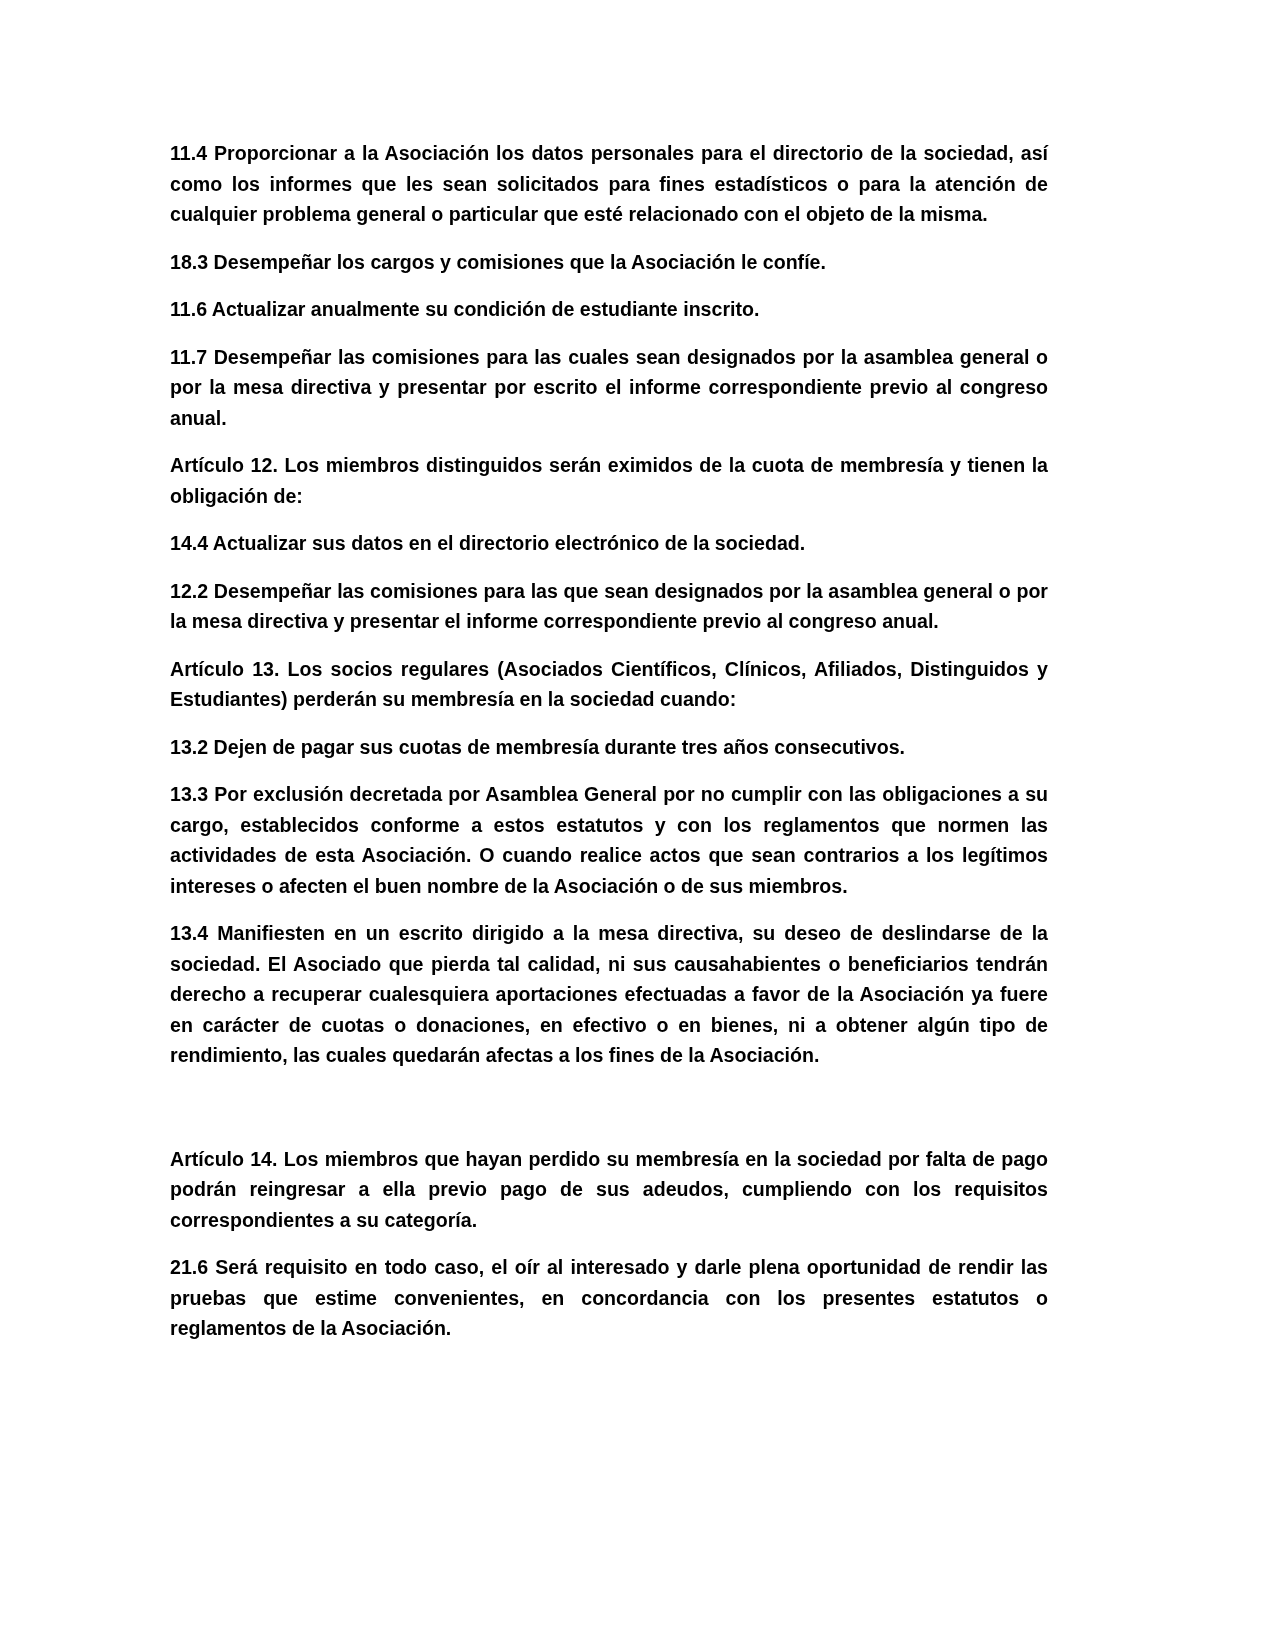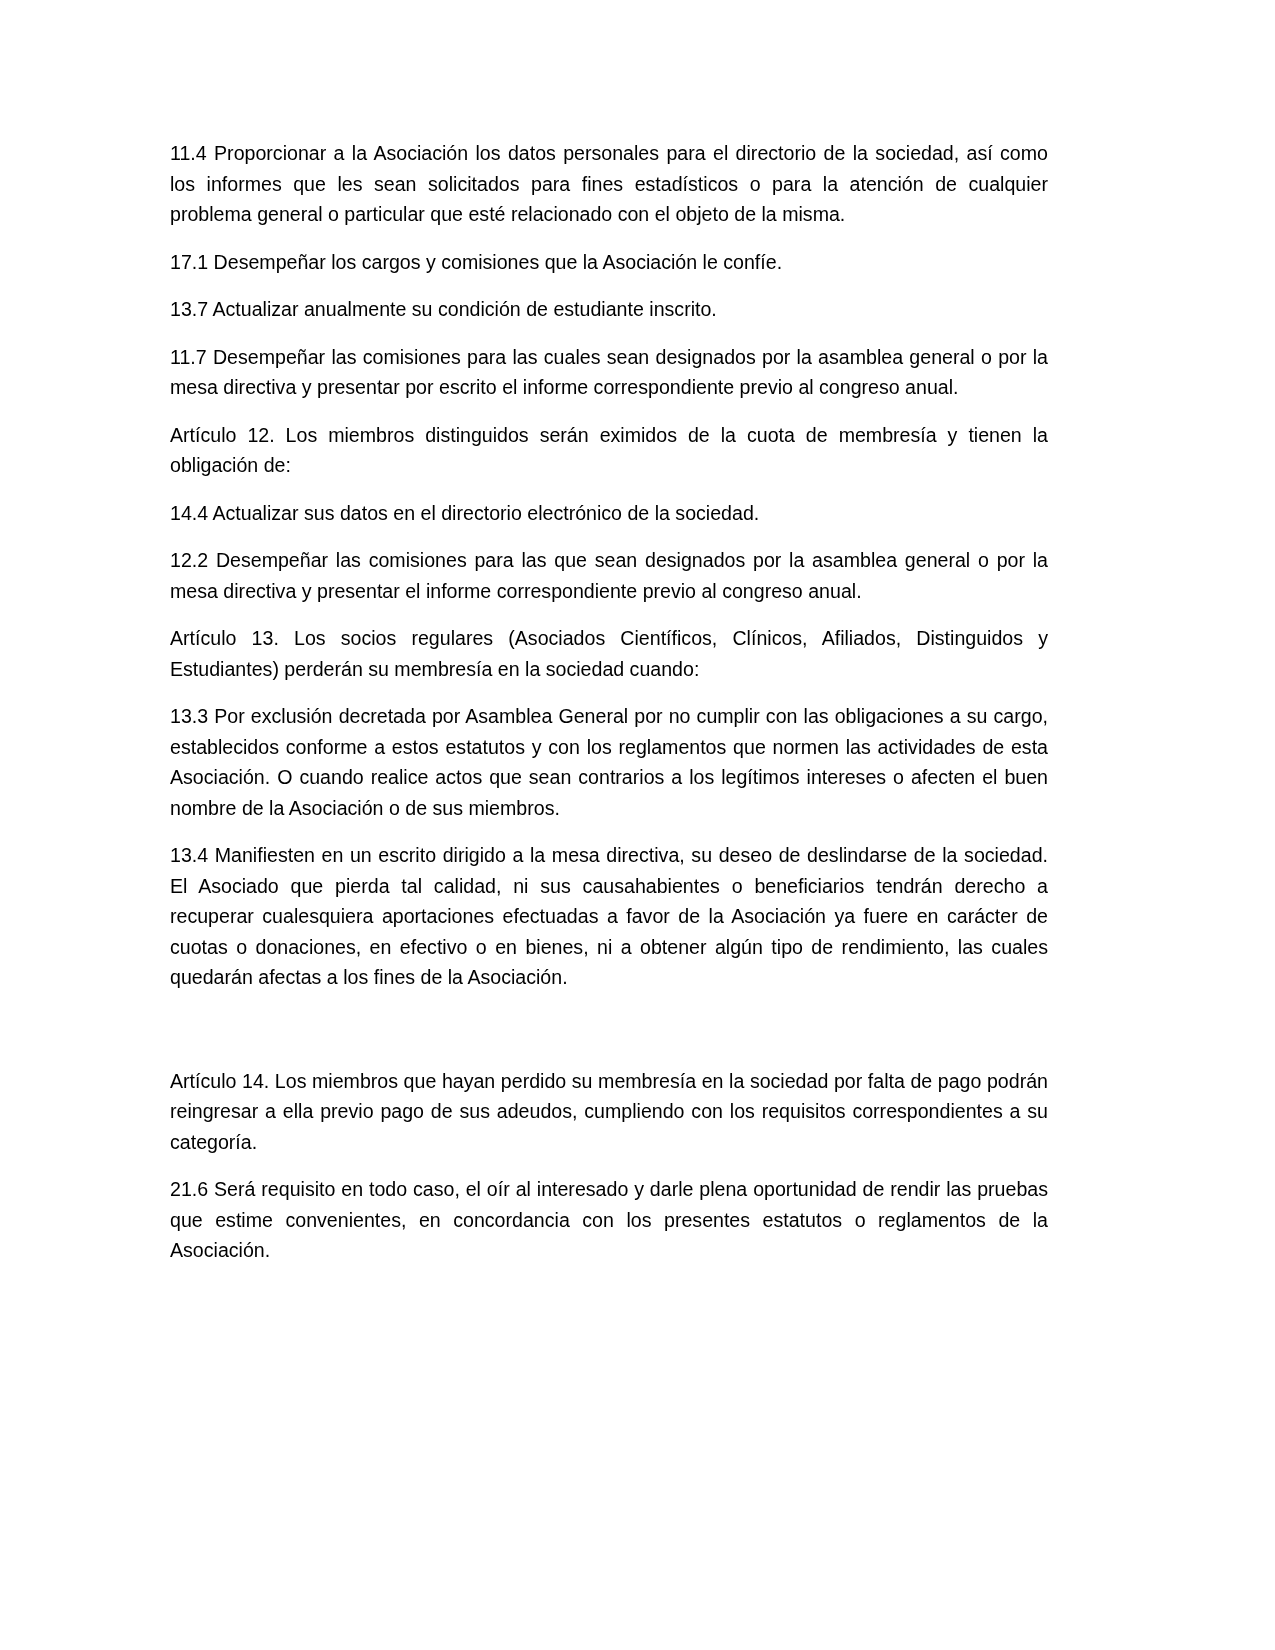--- a/index.html
+++ b/index.html
@@ -29,41 +29,43 @@
   }
   p.para {
     margin: 0 0 17px 0;
     padding: 0;
     font-size: 19.6px;
     line-height: 30.5px;
     text-align: justify;
     text-justify: inter-word;
     word-spacing: 0px;
     hyphens: none;
+    font-weight: bold;
     -webkit-hyphens: none;
   }
   
   .section-gap {
     height: 56px;
   }
 </style>
 </head>
 <body>
 
 <div class="page">
   <div class="text-column">
 
     <p class="para">11.4 Proporcionar a la Asociación los datos personales para el directorio de la sociedad, así como los informes que les sean solicitados para fines estadísticos o para la atención de cualquier problema general o particular que esté relacionado con el objeto de la misma.</p>
-    <p class="para">17.1 Desempeñar los cargos y comisiones que la Asociación le confíe.</p>
-    <p class="para">13.7 Actualizar anualmente su condición de estudiante inscrito.</p>
+    <p class="para">18.3 Desempeñar los cargos y comisiones que la Asociación le confíe.</p>
+    <p class="para">11.6 Actualizar anualmente su condición de estudiante inscrito.</p>
     <p class="para">11.7 Desempeñar las comisiones para las cuales sean designados por la asamblea general o por la mesa directiva y presentar por escrito el informe correspondiente previo al congreso anual.</p>
     <p class="para">Artículo 12. Los miembros distinguidos serán eximidos de la cuota de membresía y tienen la obligación de:</p>
     <p class="para">14.4 Actualizar sus datos en el directorio electrónico de la sociedad.</p>
     <p class="para">12.2 Desempeñar las comisiones para las que sean designados por la asamblea general o por la mesa directiva y presentar el informe correspondiente previo al congreso anual.</p>
     <p class="para">Artículo 13. Los socios regulares (Asociados Científicos, Clínicos, Afiliados, Distinguidos y Estudiantes) perderán su membresía en la sociedad cuando:</p>
+    <p class="para">13.2 Dejen de pagar sus cuotas de membresía durante tres años consecutivos.</p>
     <p class="para">13.3 Por exclusión decretada por Asamblea General por no cumplir con las obligaciones a su cargo, establecidos conforme a estos estatutos y con los reglamentos que normen las actividades de esta Asociación. O cuando realice actos que sean contrarios a los legítimos intereses o afecten el buen nombre de la Asociación o de sus miembros.</p>
     <p class="para">13.4 Manifiesten en un escrito dirigido a la mesa directiva, su deseo de deslindarse de la sociedad. El Asociado que pierda tal calidad, ni sus causahabientes o beneficiarios tendrán derecho a recuperar cualesquiera aportaciones efectuadas a favor de la Asociación ya fuere en carácter de cuotas o donaciones, en efectivo o en bienes, ni a obtener algún tipo de rendimiento, las cuales quedarán afectas a los fines de la Asociación.</p>
 
     <div class="section-gap"></div>
 
     <p class="para">Artículo 14. Los miembros que hayan perdido su membresía en la sociedad por falta de pago podrán reingresar a ella previo pago de sus adeudos, cumpliendo con los requisitos correspondientes a su categoría.</p>
     <p class="para">21.6 Será requisito en todo caso, el oír al interesado y darle plena oportunidad de rendir las pruebas que estime convenientes, en concordancia con los presentes estatutos o reglamentos de la Asociación.</p>
 
   </div>
 </div>

